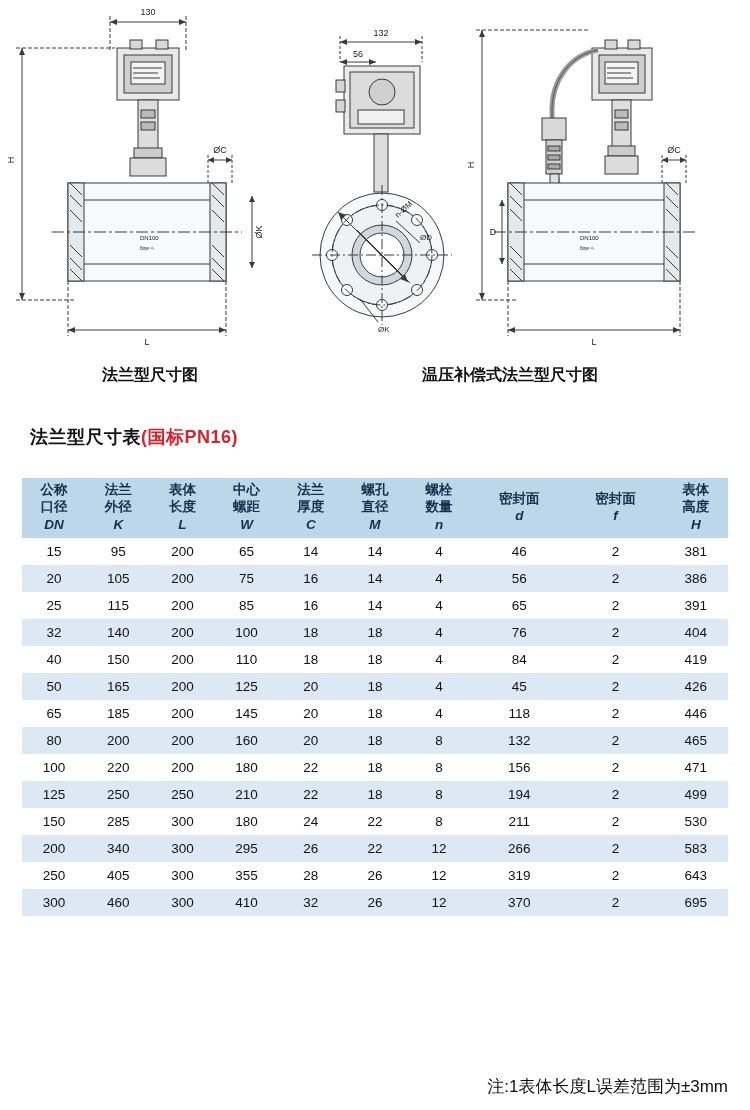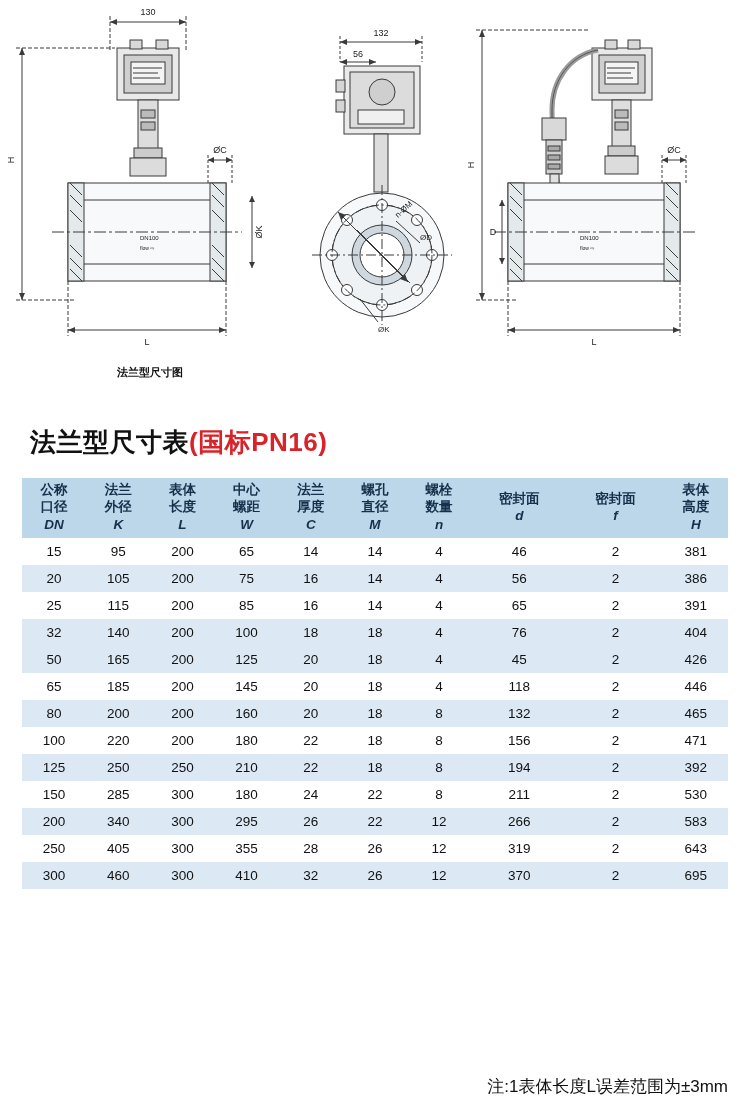--- a/index.html
+++ b/index.html
@@ -18,33 +18,33 @@
     width: 750px; height: 400px;
   }
   .drawing-svg { position: absolute; top: 0; left: 0; }
 
   .caption-row {
     position: absolute;
     top: 365px; left: 0; width: 750px;
     display: flex;
   }
   .caption {
-    font-size: 11px;
+    font-size: 16px;
     font-weight: bold;
     color: #111;
     text-align: center;
   }
   .cap1 { width: 300px; }
   .cap2 { width: 420px; }
 
   
   .title-wrap {
     position: absolute;
     top: 425px; left: 30px;
-    font-size: 26px;
+    font-size: 18px;
     font-weight: bold;
     letter-spacing: 0.5px;
   }
   .title-main { color: #111; }
   .title-accent { color: #d8232a; }
 
   
   .table-wrap {
     position: absolute;
     top: 478px; left: 22px;
@@ -305,20 +305,21 @@
         <text x="33" y="235" text-anchor="middle">D</text>
         <text x="134" y="345" text-anchor="middle">L</text>
         <text x="214" y="153" text-anchor="middle">ØC</text>
         <text x="120" y="240" font-size="6">DN100</text>
         <text x="120" y="250" font-size="5">flow ⇨</text>
       </g>
     </svg>
 
     <div class="caption-row">
       <div class="caption cap1">法兰型尺寸图</div>
+      <div class="caption cap2">温压补偿式法兰型尺寸图</div>
     </div>
   </div>
 
   <div class="title-wrap">
     <span class="title-main">法兰型尺寸表</span><span class="title-accent">(国标PN16)</span>
   </div>
 
   <div class="table-wrap">
     <table class="dim">
       <thead>
@@ -416,20 +417,32 @@
           <td>32</td>
           <td>140</td>
           <td>200</td>
           <td>100</td>
           <td>18</td>
           <td>18</td>
           <td>4</td>
           <td>76</td>
           <td>2</td>
           <td>404</td>
+        </tr>
+        <tr class="plain">
+          <td>40</td>
+          <td>150</td>
+          <td>200</td>
+          <td>110</td>
+          <td>18</td>
+          <td>18</td>
+          <td>4</td>
+          <td>84</td>
+          <td>2</td>
+          <td>419</td>
         </tr>
         <tr class="alt">
           <td>50</td>
           <td>165</td>
           <td>200</td>
           <td>125</td>
           <td>20</td>
           <td>18</td>
           <td>4</td>
           <td>45</td>
@@ -475,21 +488,21 @@
         <tr class="alt">
           <td>125</td>
           <td>250</td>
           <td>250</td>
           <td>210</td>
           <td>22</td>
           <td>18</td>
           <td>8</td>
           <td>194</td>
           <td>2</td>
-          <td>392</td>
+          <td>499</td>
         </tr>
         <tr class="plain">
           <td>150</td>
           <td>285</td>
           <td>300</td>
           <td>180</td>
           <td>24</td>
           <td>22</td>
           <td>8</td>
           <td>211</td>

